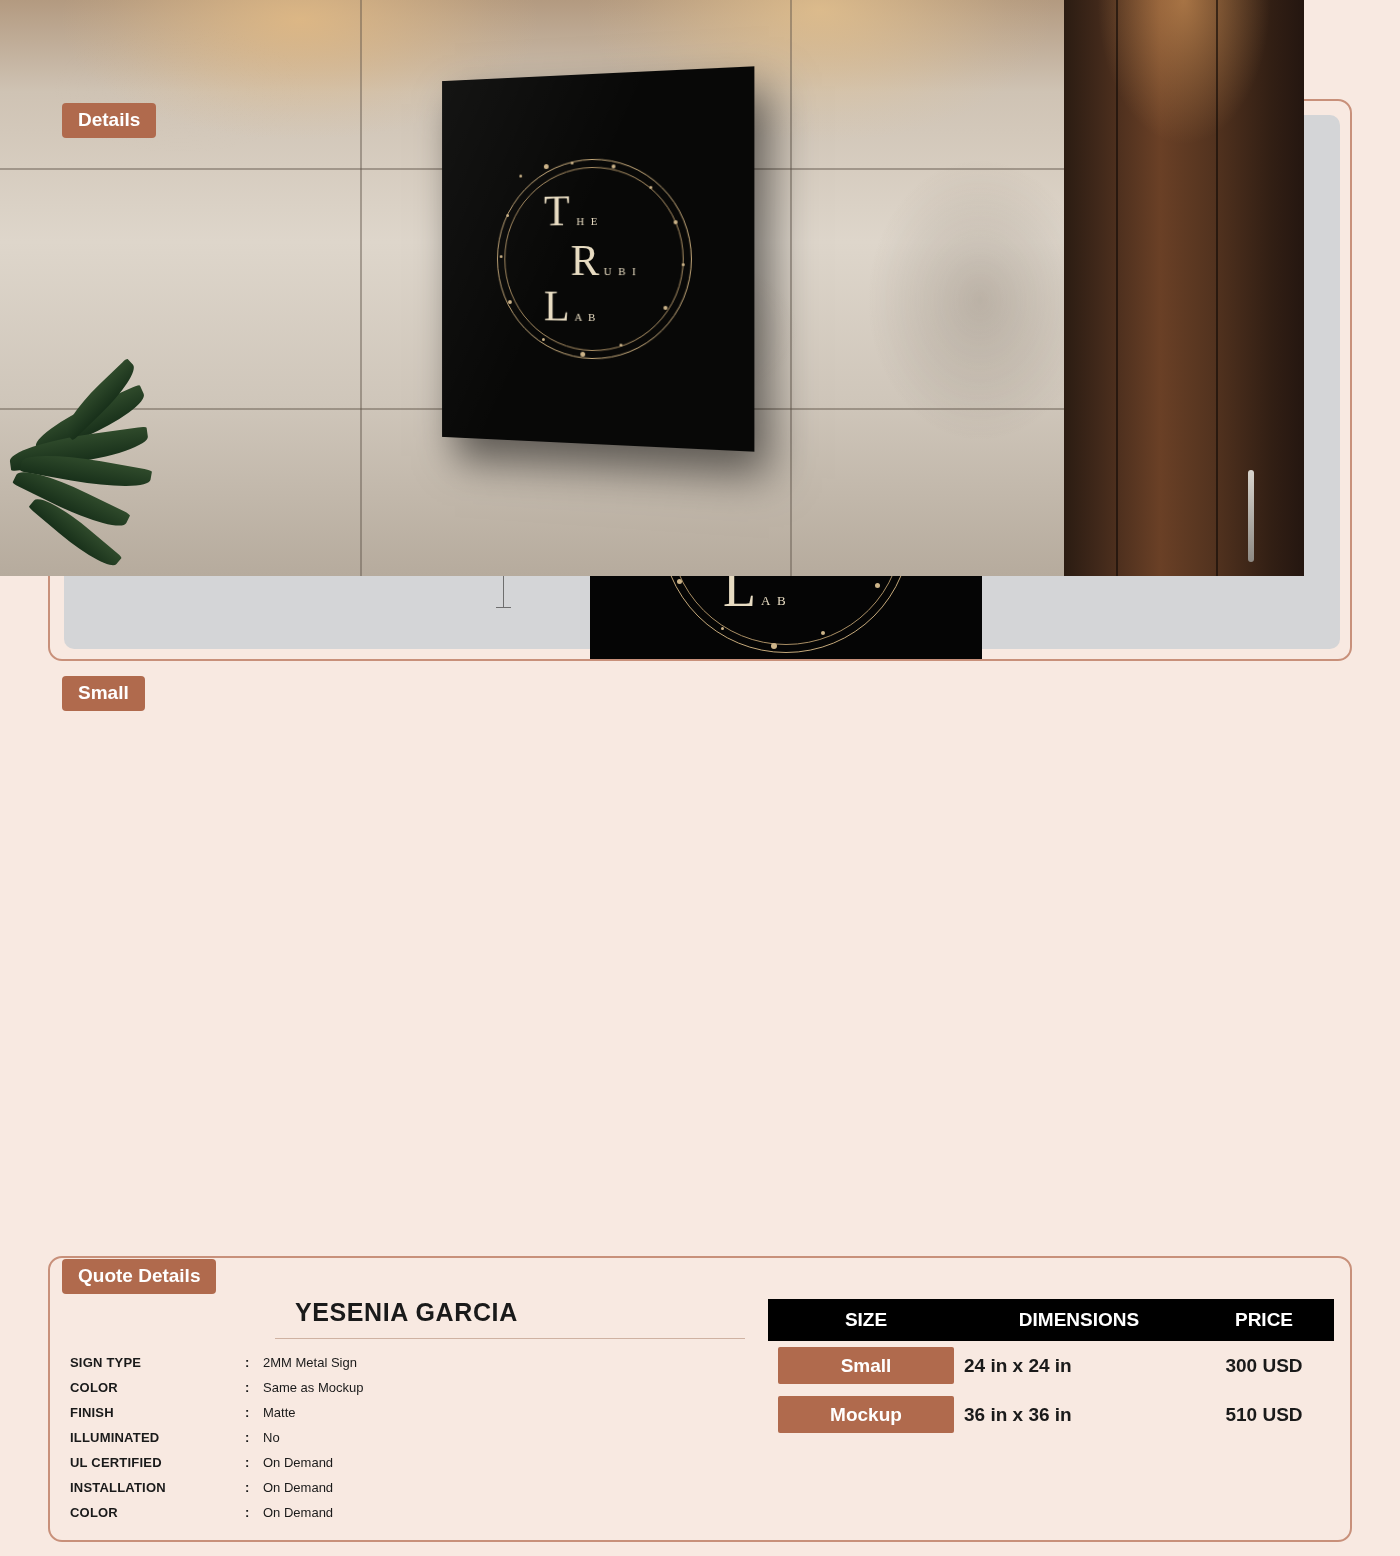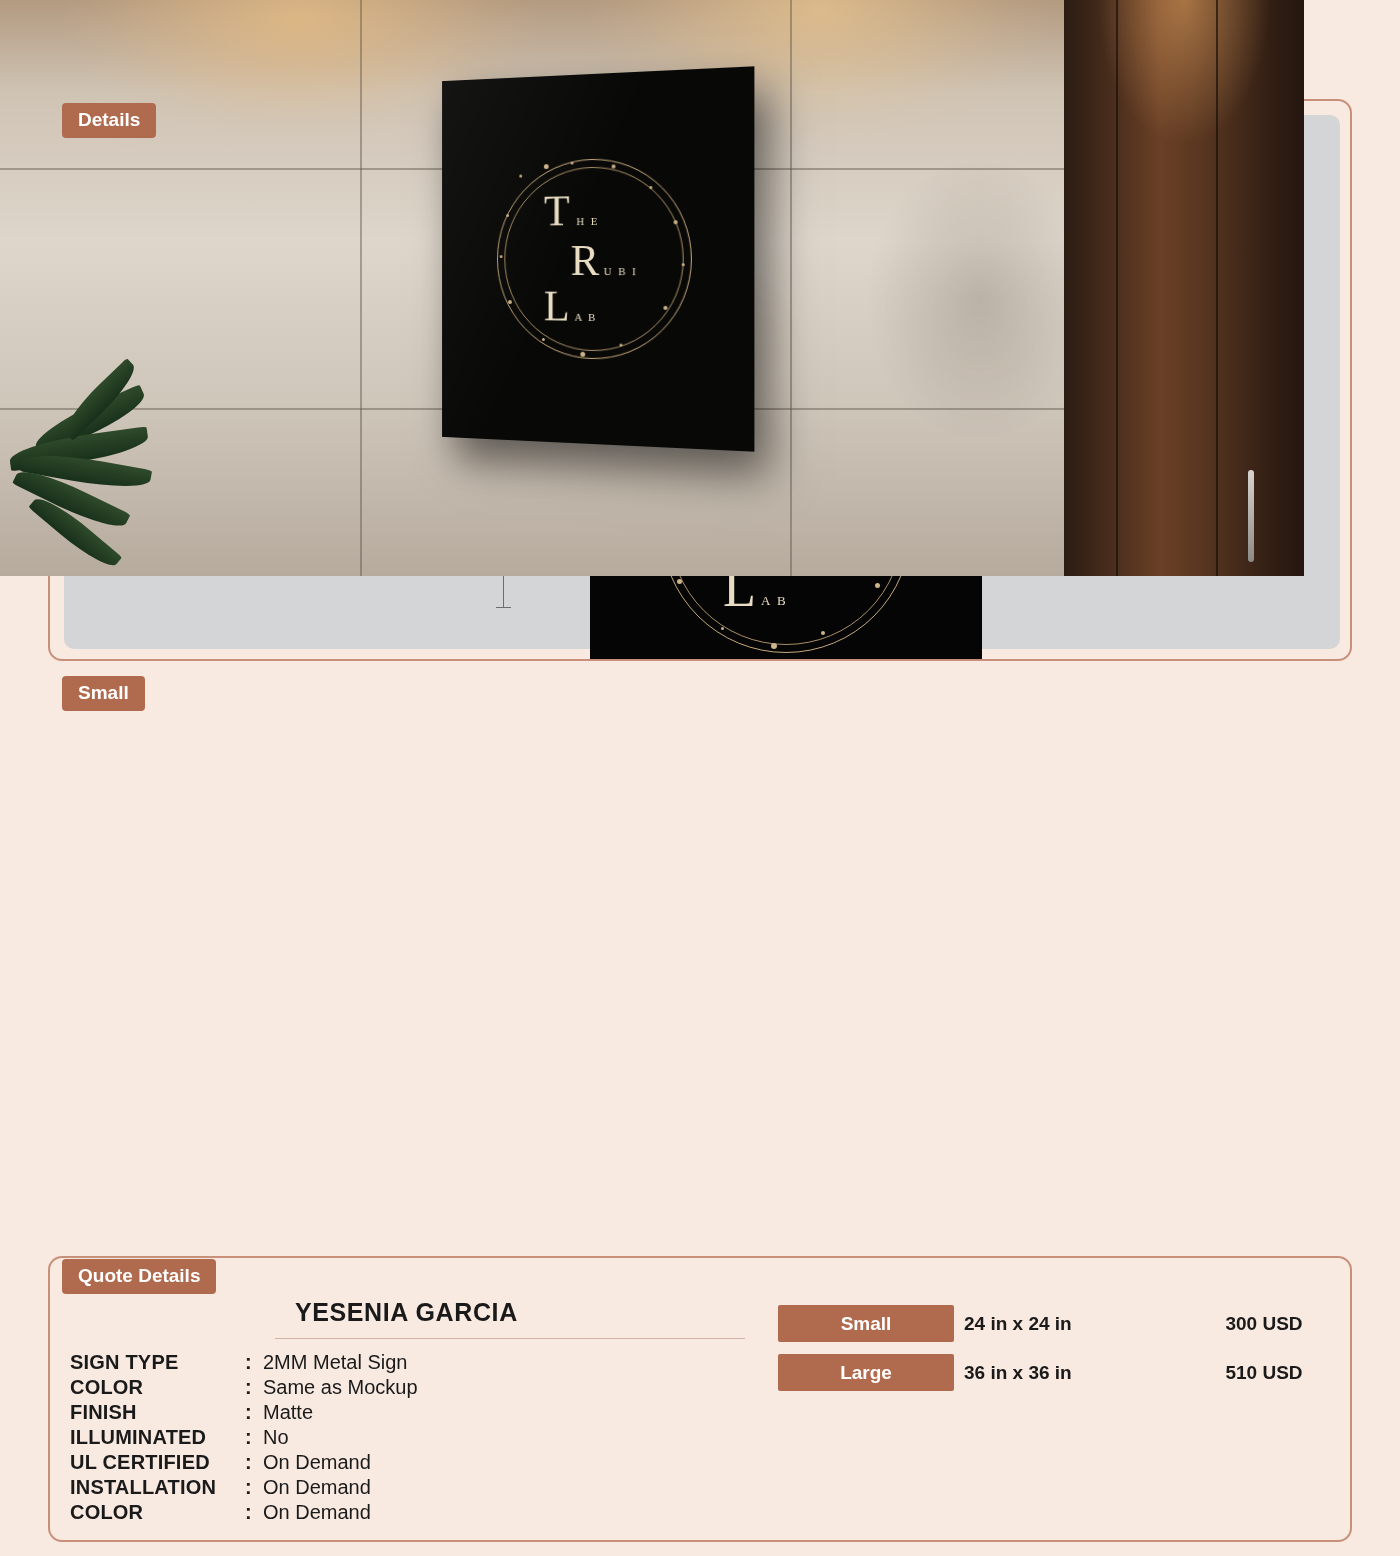--- a/index.html
+++ b/index.html
@@ -233,21 +233,21 @@
   }
 
   .spec-list {
     position: absolute;
     left: 70px; top: 1350px;
     width: 690px;
   }
   .spec-row {
     display: flex;
     align-items: center;
-    font-size: 20px;
+    font-size: 13px;
     line-height: 25px;
     color: #1a1a1a;
   }
   .spec-label {
     width: 175px;
     font-weight: bold;
     letter-spacing: 0.2px;
   }
   .spec-colon { width: 18px; font-weight: bold; }
   .spec-value { flex: 1; }
@@ -436,27 +436,32 @@
         <div class="spec-value">On Demand</div>
       </div>
       <div class="spec-row">
         <div class="spec-label">COLOR</div>
         <div class="spec-colon">:</div>
         <div class="spec-value">On Demand</div>
       </div>
     </div>
 
   <div class="price-table">
+    <div class="pt-head">
+      <div class="c1">SIZE</div>
+      <div class="c2">DIMENSIONS</div>
+      <div class="c3">PRICE</div>
+    </div>
     <div id="price-rows">
         <div class="pt-row">
           <div class="c1">Small</div>
           <div class="c2">24 in x 24 in</div>
           <div class="c3">300 USD</div>
         </div>
         <div class="pt-row">
-          <div class="c1">Large</div>
+          <div class="c1">Mockup</div>
           <div class="c2">36 in x 36 in</div>
           <div class="c3">510 USD</div>
         </div>
       </div>
   </div>
 
 </div>
 
 </body></html>

